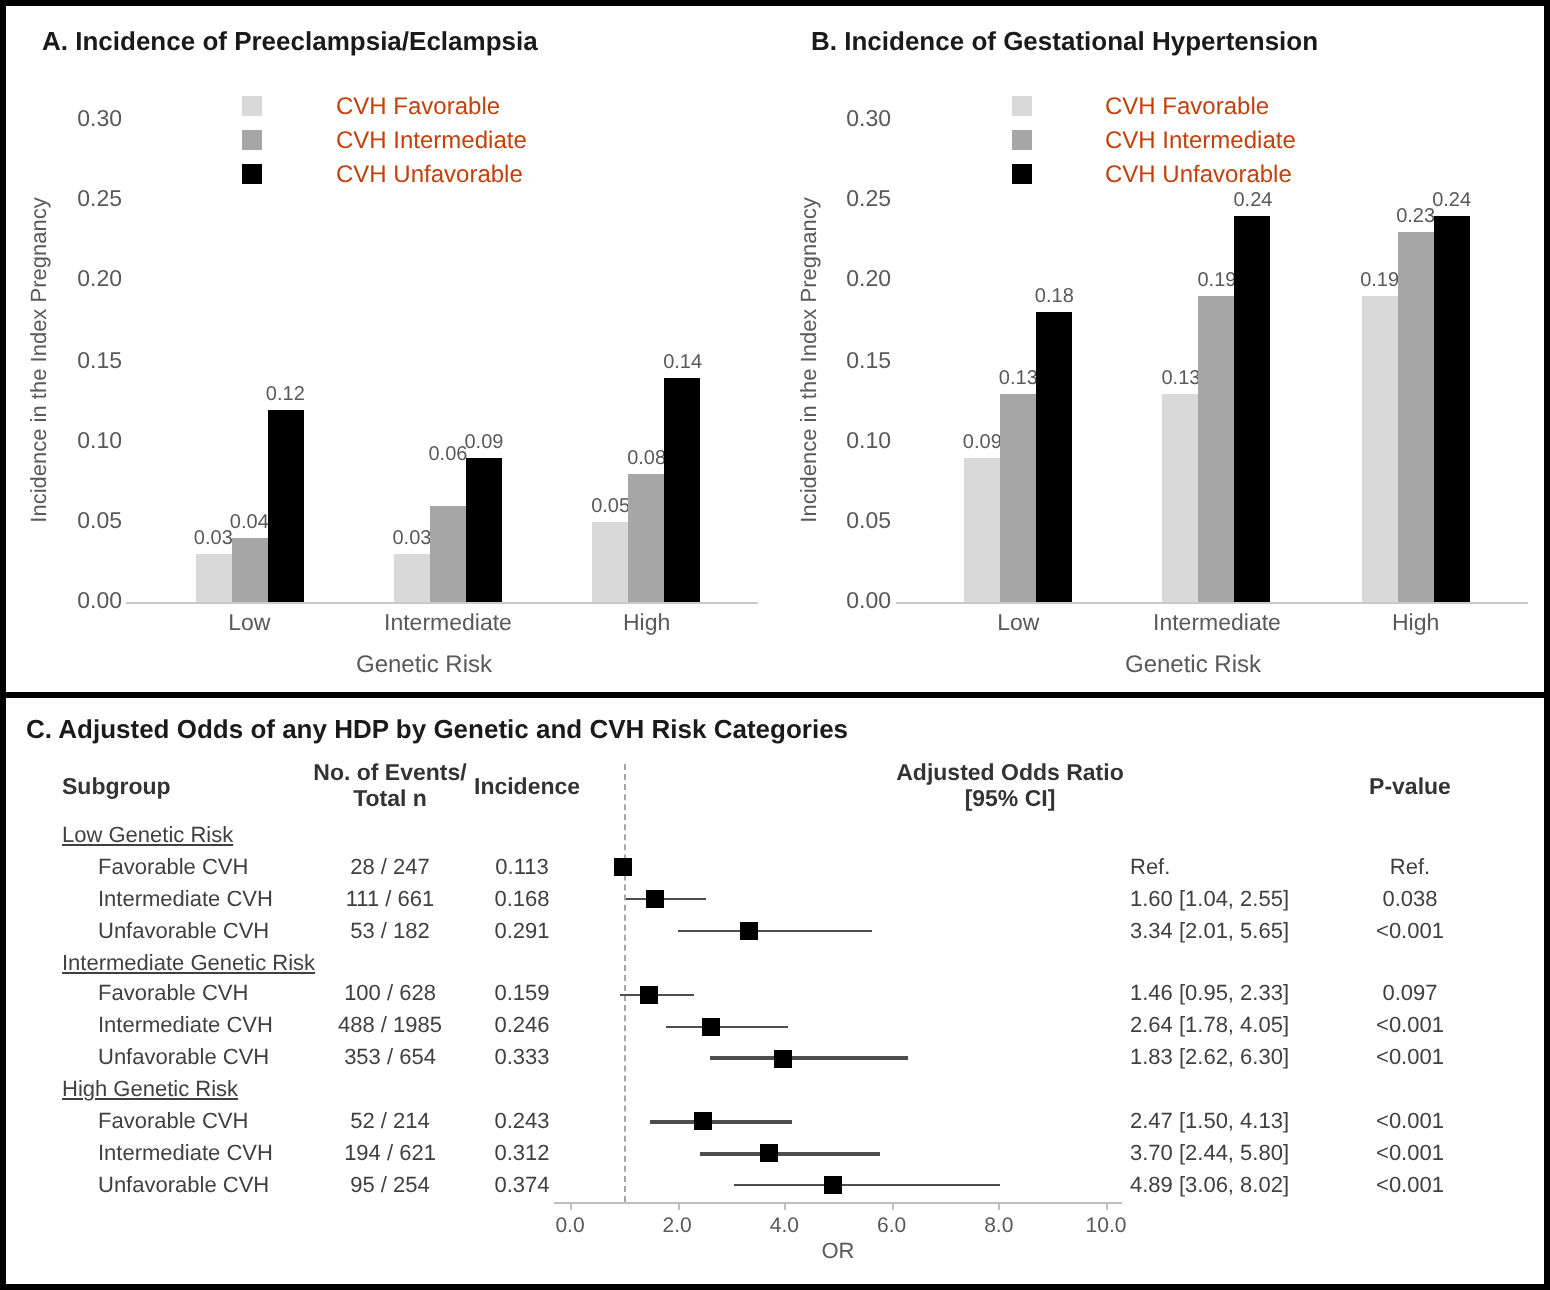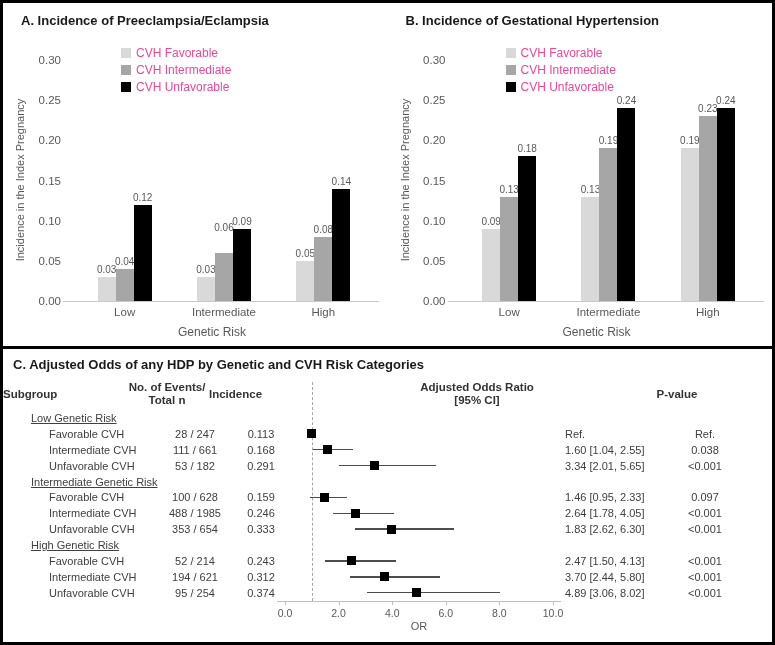--- a/index.html
+++ b/index.html
@@ -26,38 +26,38 @@
   .y-ticks { position: absolute; left: 0; top: 57px; width: 62px; height: 241px; }
   .ytick {
     position: absolute; right: 4px; font-size: 11.5px; color: #595959;
     line-height: 14px; text-align: right; width: 100%;
   }
   .plot { position: absolute; left: 72px; top: 57px; width: 298px; height: 241px; }
   .baseline { position: absolute; left: 60px; top: 298px; width: 316px; height: 1px; background: #c9c9c9; }
   .legend { position: absolute; left: 46px; top: -14px; display: flex; flex-direction: column; gap: 3px; z-index: 2; }
   .legend-item { display: flex; align-items: center; gap: 5px; }
   .swatch { width: 10px; height: 10px; display: inline-block; }
-  .legend-text { font-size: 12px; color: #ec4899; white-space: nowrap; }
+  .legend-text { font-size: 12px; color: #c2410c; white-space: nowrap; margin-left: 32px; }
   .bar-groups { position: absolute; left: 0; top: 0; width: 100%; height: 100%;
     display: flex; justify-content: space-around; align-items: flex-end; }
   .bar-group { display: flex; align-items: flex-end; height: 100%; }
   .bar-wrap { width: 18px; height: 100%; position: relative; }
   .bar { position: absolute; bottom: 0; left: 0; right: 0; }
   .bar-label {
     position: absolute; width: 36px; left: 50%; transform: translateX(-50%);
     text-align: center; font-size: 10px; color: #595959; white-space: nowrap;
   }
   .x-ticks { position: absolute; left: 72px; top: 303px; width: 298px; display: flex; justify-content: space-around; }
   .xtick { font-size: 11.5px; color: #595959; flex: 1; text-align: center; }
   .x-axis-title { position: absolute; left: 60px; top: 322px; width: 298px; text-align: center; font-size: 12px; color: #595959; }
 
   .bottom-section { position: relative; height: 296px; border-top: 3px solid #000; }
   .forest-title { margin: 8px 0 0 10px; font-size: 13px; font-weight: bold; color: #1a1a1a; }
   .forest-header {
-    display: flex; margin-top: 6px; height: 32px;
+    display: flex; margin-top: 6px; padding-left: 28px; height: 32px;
     align-items: center; font-size: 11.5px; font-weight: bold; color: #333;
   }
   .fh-sub { width: 122px; text-align: left; }
   .fh-ev { width: 84px; text-align: center; line-height: 13px; }
   .fh-inc { width: 48px; text-align: center; line-height: 13px; }
   .fh-or { width: 380px; text-align: center; line-height: 13px; padding-left: 60px; }
   .fh-p { width: 80px; text-align: center; }
   .forest-rows { position: relative; padding-left: 28px; }
   .forest-row { display: flex; height: 15.9px; align-items: center; font-size: 11px; color: #404040; }
   .cell-group { text-decoration: underline; white-space: nowrap; }

